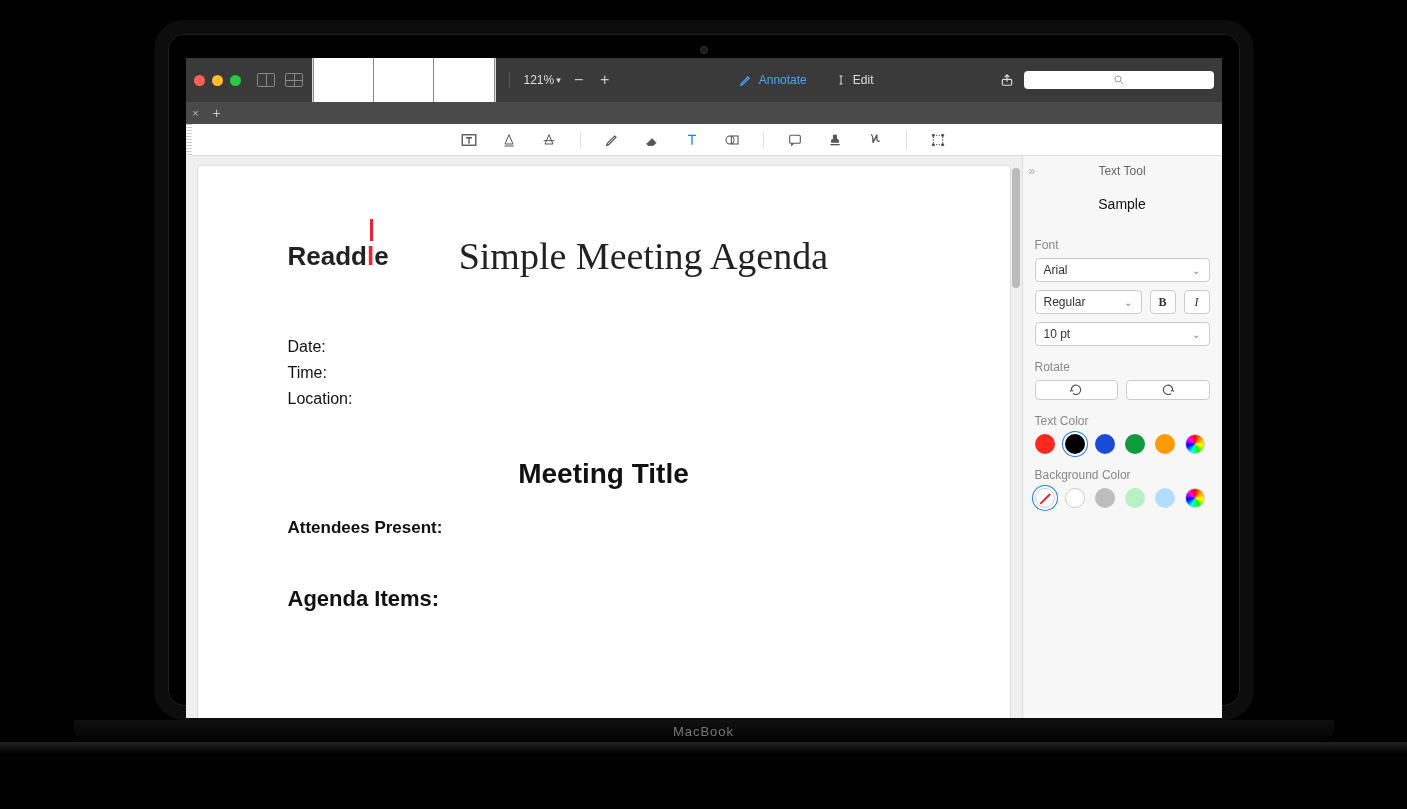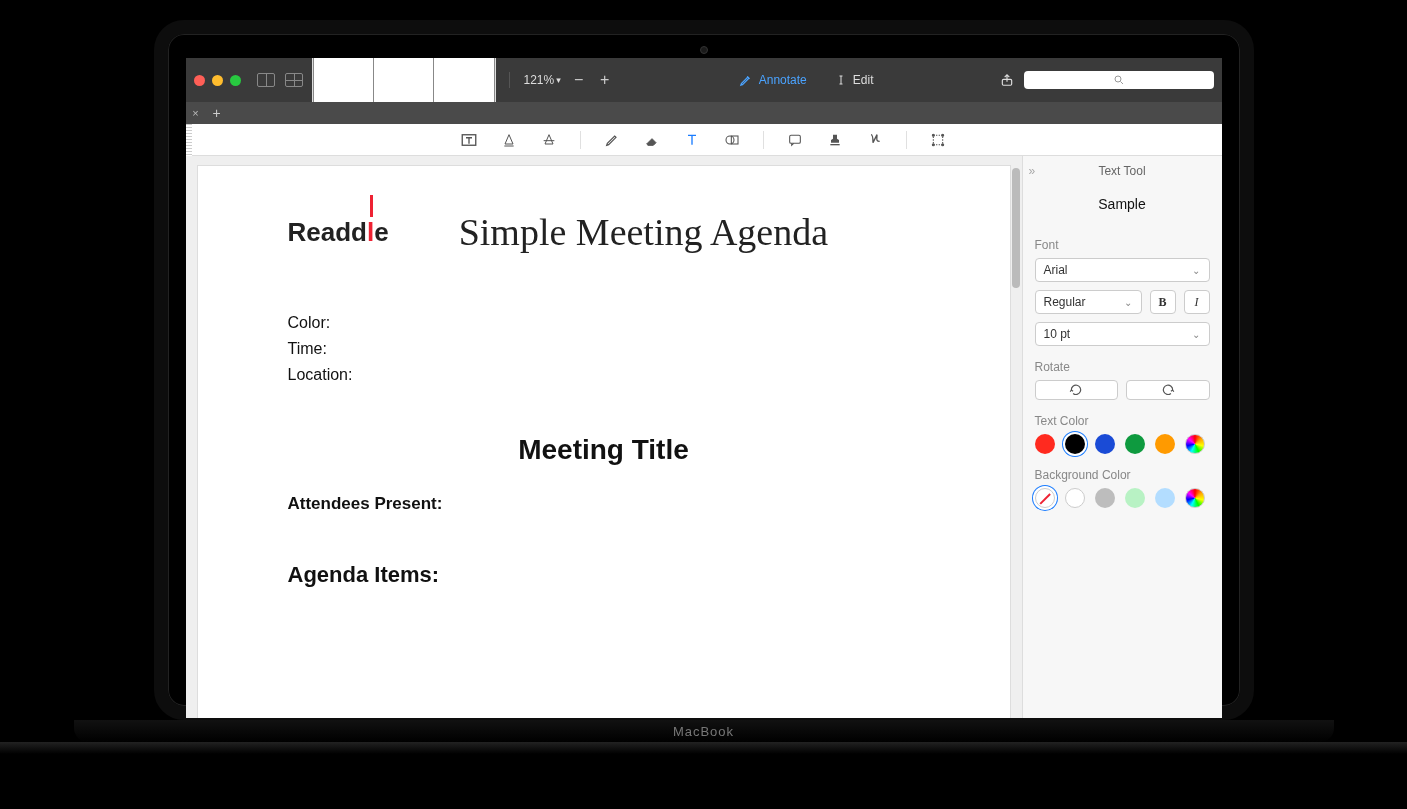--- a/index.html
+++ b/index.html
@@ -86,21 +86,21 @@
   
   .anntoolbar{height:32px;background:#fff;border-bottom:1px solid #ddd;display:flex;align-items:center;justify-content:center;gap:22px;color:#555;}
   .ann-icon{width:18px;height:18px;display:flex;align-items:center;justify-content:center;}
   .ann-sep{width:1px;height:18px;background:#e0e0e0;}
   .ann-icon.active{color:#1a7cff;}
   .ruler-handle{position:absolute;left:0;width:6px;height:32px;background:repeating-linear-gradient(#ccc,#ccc 1px,#fff 1px,#fff 3px);}
 
   
   .mainrow{flex:1;display:flex;overflow:hidden;}
   .docarea{flex:1;background:#efefef;padding:10px 12px 0 12px;overflow:hidden;position:relative;}
-  .page{background:#fff;height:100%;padding:44px 90px;box-shadow:0 0 0 1px #ddd;}
+  .page{background:#fff;height:100%;padding:68px 90px;box-shadow:0 0 0 1px #ddd;}
   .scrollbar{position:absolute;right:2px;top:12px;width:8px;height:120px;background:#bbb;border-radius:4px;}
   .readdle{font-weight:700;font-size:26px;color:#222;display:inline-flex;align-items:baseline;}
   .readdle .bar{color:#e23;display:inline-block;position:relative;}
   .readdle .bar::before{content:"";position:absolute;left:3px;top:-22px;width:3px;height:22px;background:#e23;}
   .doc-title{font-family:"Times New Roman",serif;font-size:38px;font-weight:400;margin-left:60px;vertical-align:middle;}
   .headrow{display:flex;align-items:center;gap:10px;margin-bottom:60px;}
   .field{font-size:16px;color:#111;margin-bottom:8px;}
   .section-heading{text-align:center;font-size:28px;font-weight:700;color:#111;margin:50px 0 28px;}
   .section-sub{text-align:center;font-size:22px;color:#111;margin-bottom:48px;}
   .bold-label{font-weight:700;font-size:17px;color:#111;margin-top:10px;margin-bottom:48px;}
@@ -270,21 +270,21 @@
       </div>
 
       <div class="mainrow">
         <div class="docarea">
           <div class="scrollbar"></div>
           <div class="page">
             <div class="headrow">
               <span class="readdle">Readd<span class="bar">l</span>e</span>
               <span class="doc-title">Simple Meeting Agenda</span>
             </div>
-            <div class="field">Color:</div>
+            <div class="field">Date:</div>
             <div class="field">Time:</div>
             <div class="field">Location:</div>
             <div class="section-heading">Meeting Title</div>
             <div class="bold-label">Attendees Present:</div>
             <div class="bold-label big">Agenda Items:</div>
           </div>
         </div>
 
         <div class="inspector">
           <div class="insp-collapse">»</div>

